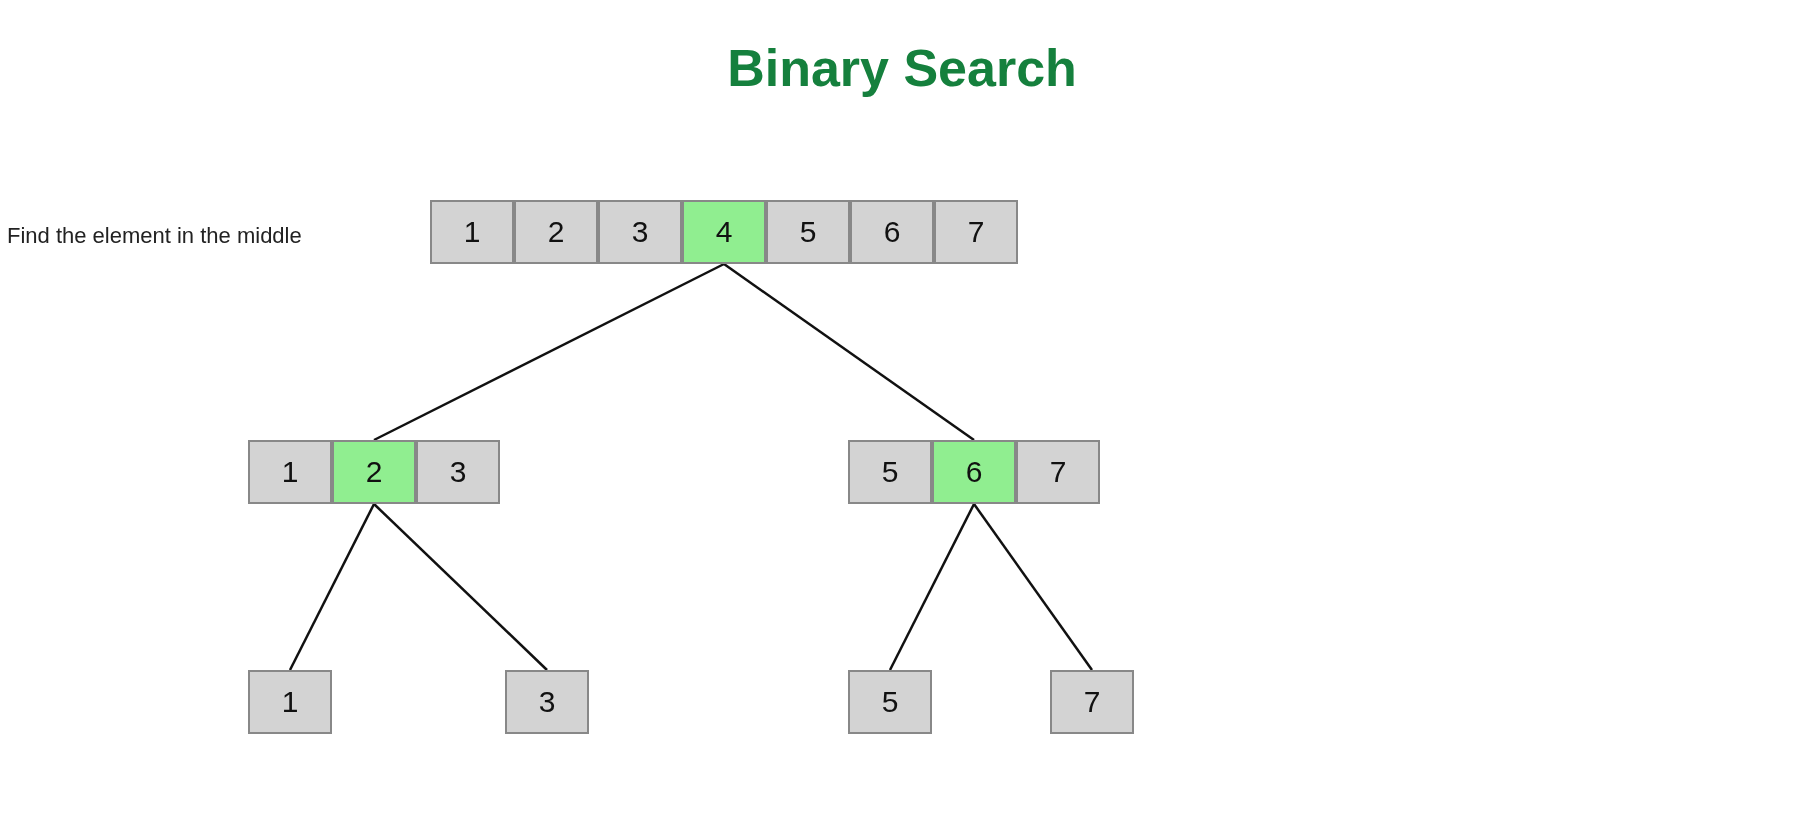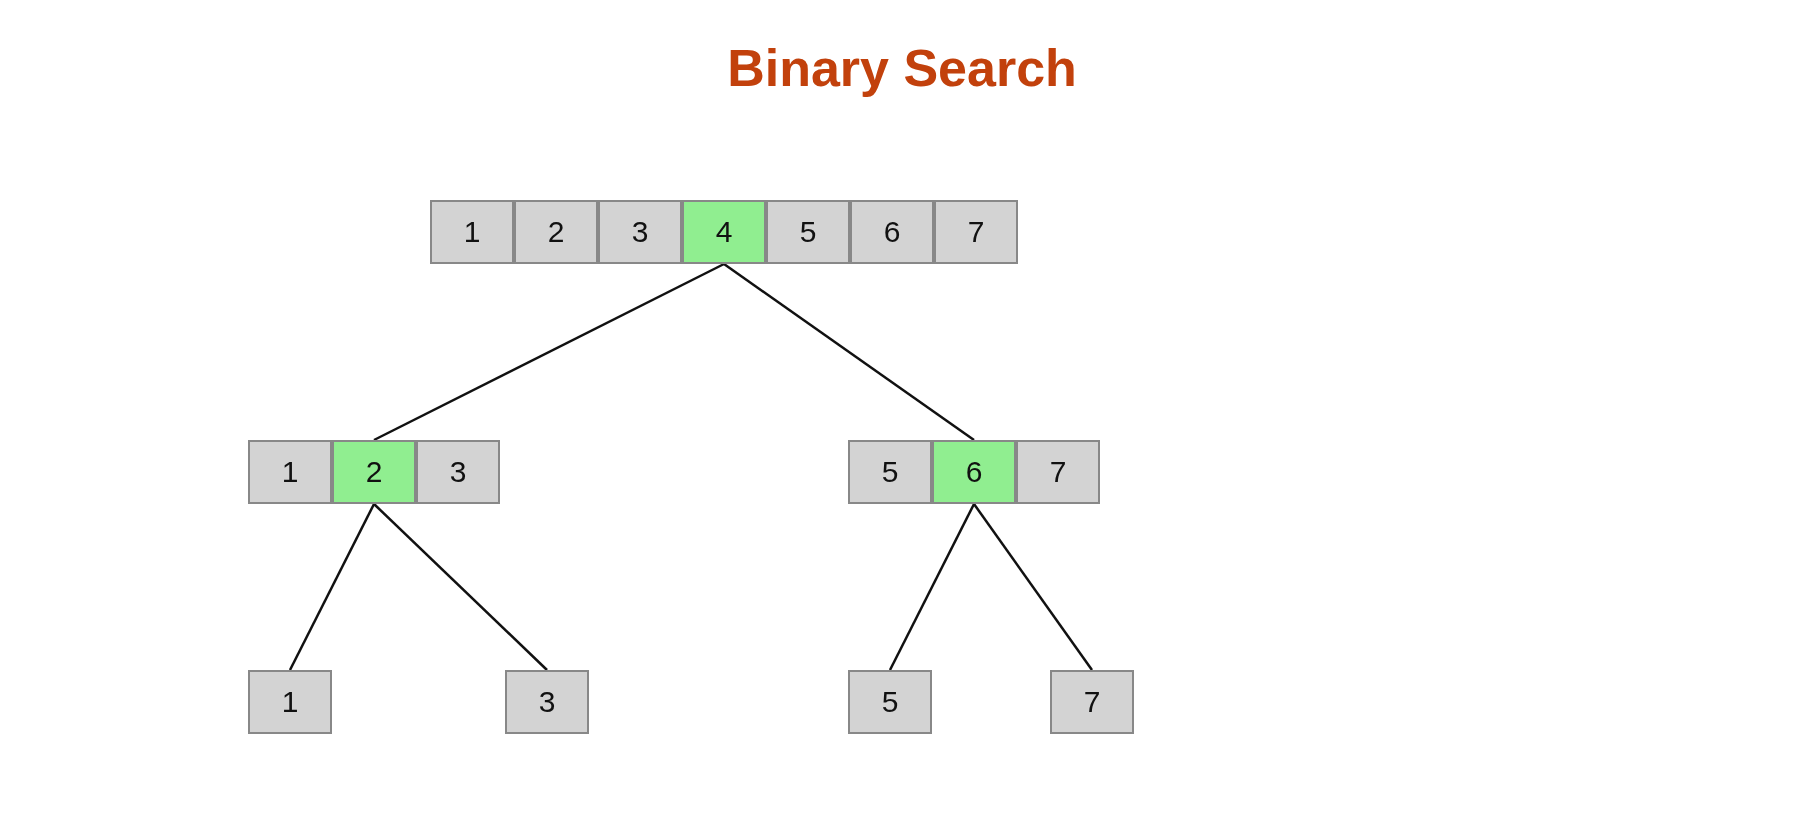--- a/index.html
+++ b/index.html
@@ -10,21 +10,21 @@
       height: 829px;
       overflow: hidden;
       position: relative;
     }
 
     .page-title {
       text-align: center;
       font-size: 52px;
       font-weight: bold;
       padding-top: 38px;
-      color: #c2410c;
+      color: #15803d;
     }
 
     .diagram-area {
       position: absolute;
       top: 130px;
       left: 0;
       right: 0;
       bottom: 0;
     }
 
@@ -110,20 +110,21 @@
       pointer-events: none;
     }
   </style>
 </head>
 <body>
 
 <h1 class="page-title">Binary Search</h1>
 
 <div class="diagram-area">
 
+  <span class="instruction-text">Find the element in the middle</span>
 
   <svg class="lines-svg">
 
     <line x1="724" y1="134" x2="374" y2="310" stroke="#111" stroke-width="2.5"></line>
 
     <line x1="724" y1="134" x2="974" y2="310" stroke="#111" stroke-width="2.5"></line>
 
     <line x1="374" y1="374" x2="290" y2="540" stroke="#111" stroke-width="2.5"></line>
 
     <line x1="374" y1="374" x2="547" y2="540" stroke="#111" stroke-width="2.5"></line>

